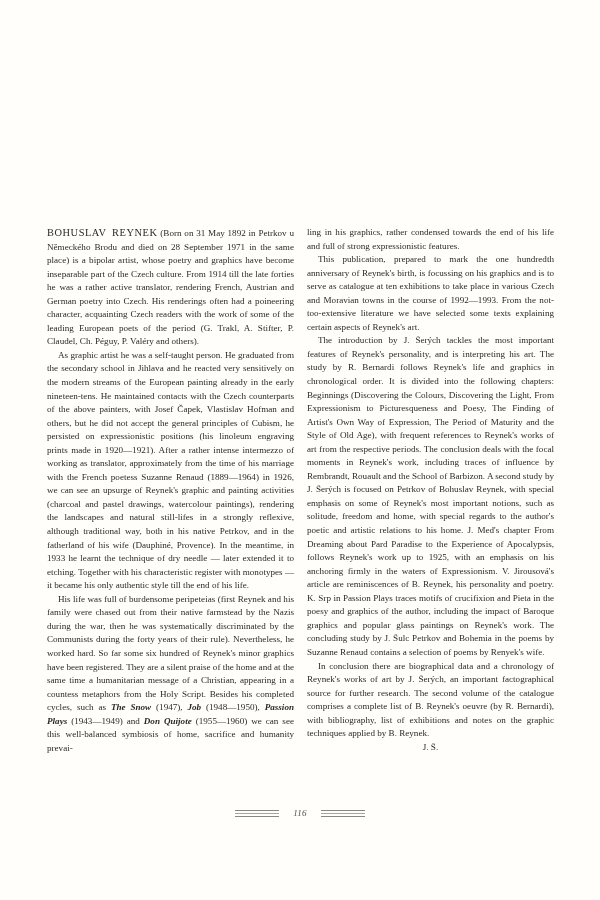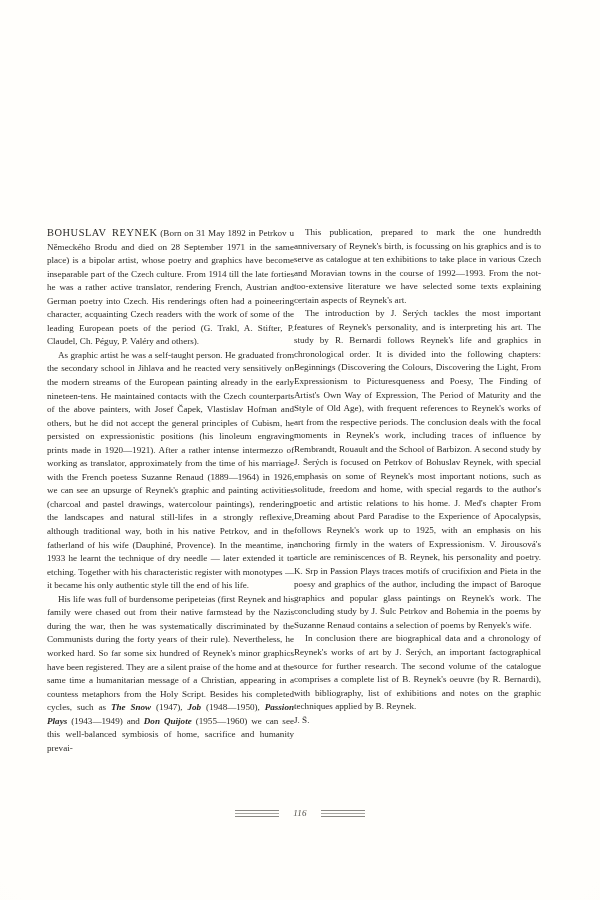--- a/index.html
+++ b/index.html
@@ -29,20 +29,21 @@
     width: 600px;
     height: 900px;
   }
   .columns {
     position: absolute;
     left: 47px;
     top: 226px;
     width: 508px;
     display: flex;
     flex-direction: row;
+    gap: 13px;
     align-items: flex-start;
   }
   .col {
     width: 247px;
     font-size: 9.1px;
     line-height: 13.55px;
     text-align: justify;
     text-justify: inter-word;
     hyphens: manual;
   }
@@ -57,21 +58,21 @@
     font-size: 10.4px;
     letter-spacing: 0.55px;
     word-spacing: 2px;
   }
   b, .bold {
     font-weight: bold;
     font-style: italic;
   }
   .sig {
     display: block;
-    text-align: left;
+    text-align: center;
     margin-top: 0;
     text-indent: 0;
   }
   
   .footer {
     position: absolute;
     left: 0;
     top: 808px;
     width: 600px;
     display: flex;
@@ -115,20 +116,21 @@
       <p class="noindent"><span class="headword">BOHUSLAV  REYNEK</span><span> (Born on 31 May 1892 in Petrkov u Německého Brodu and died on 28 September 1971 in the same place) is a bipolar artist, whose poetry and graphics have become inseparable part of the Czech culture. From 1914 till the late forties he was a rather active translator, rendering French, Austrian and German poetry into Czech. His renderings often had a poineering character, acquainting Czech readers with the work of some of the leading European poets of the period (G. Trakl, A. Stifter, P. Claudel, Ch. Péguy, P. Valéry and others).</span></p>
 
       <p>As graphic artist he was a self-taught person. He graduated from the secondary school in Jihlava and he reacted very sensitively on the modern streams of the European painting already in the early nineteen-tens. He maintained contacts with the Czech counterparts of the above painters, with Josef Čapek, Vlastislav Hofman and others, but he did not accept the general principles of Cubism, he persisted on expressionistic positions (his linoleum engraving prints made in 1920—1921). After a rather intense intermezzo of working as translator, approximately from the time of his marriage with the French poetess Suzanne Renaud (1889—1964) in 1926, we can see an upsurge of Reynek's graphic and painting activities (charcoal and pastel drawings, watercolour paintings), rendering the landscapes and natural still-lifes in a strongly reflexive, although traditional way, both in his native Petrkov, and in the fatherland of his wife (Dauphiné, Provence). In the meantime, in 1933 he learnt the technique of dry needle — later extended it to etching. Together with his characteristic register with monotypes — it became his only authentic style till the end of his life.</p>
 
       <p><span>His life was full of burdensome peripeteias (first Reynek and his family were chased out from their native farmstead by the Nazis during the war, then he was systematically discriminated by the Communists during the forty years of their rule). Nevertheless, he worked hard. So far some six hundred of Reynek's minor graphics have been registered. They are a silent praise of the home and at the same time a humanitarian message of a Christian, appearing in a countess metaphors from the Holy Script. Besides his completed cycles, such as </span><b>The Snow</b><span> (1947), </span><b>Job</b><span> (1948—1950), </span><b>Passion Plays</b><span> (1943—1949) and </span><b>Don Quijote</b><span> (1955—1960) we can see this well-balanced symbiosis of home, sacrifice and humanity prevai-</span></p>
 
     </div>
 
     <div class="col">
 
+      <p class="noindent">ling in his graphics, rather condensed towards the end of his life and full of strong expressionistic features.</p>
 
       <p>This publication, prepared to mark the one hundredth anniversary of Reynek's birth, is focussing on his graphics and is to serve as catalogue at ten exhibitions to take place in various Czech and Moravian towns in the course of 1992—1993. From the not-too-extensive literature we have selected some texts explaining certain aspects of Reynek's art.</p>
 
       <p>The introduction by J. Šerých tackles the most important features of Reynek's personality, and is interpreting his art. The study by R. Bernardi follows Reynek's life and graphics in chronological order. It is divided into the following chapters: Beginnings (Discovering the Colours, Discovering the Light, From Expressionism to Picturesqueness and Poesy, The Finding of Artist's Own Way of Expression, The Period of Maturity and the Style of Old Age), with frequent references to Reynek's works of art from the respective periods. The conclusion deals with the focal moments in Reynek's work, including traces of influence by Rembrandt, Rouault and the School of Barbizon. A second study by J. Šerých is focused on Petrkov of Bohuslav Reynek, with special emphasis on some of Reynek's most important notions, such as solitude, freedom and home, with special regards to the author's poetic and artistic relations to his home. J. Med's chapter From Dreaming about Pard Paradise to the Experience of Apocalypsis, follows Reynek's work up to 1925, with an emphasis on his anchoring firmly in the waters of Expressionism. V. Jirousová's article are reminiscences of B. Reynek, his personality and poetry. K. Srp in Passion Plays traces motifs of crucifixion and Pieta in the poesy and graphics of the author, including the impact of Baroque graphics and popular glass paintings on Reynek's work. The concluding study by J. Šulc Petrkov and Bohemia in the poems by Suzanne Renaud contains a selection of poems by Renyek's wife.</p>
 
       <p><span>In conclusion there are biographical data and a chronology of Reynek's works of art by J. Šerých, an important factographical source for further research. The second volume of the catalogue comprises a complete list of B. Reynek's oeuvre (by R. Bernardi), with bibliography, list of exhibitions and notes on the graphic techniques applied by B. Reynek.</span><span class="sig">J. Š.</span></p>
 
     </div>
 
   </div>

